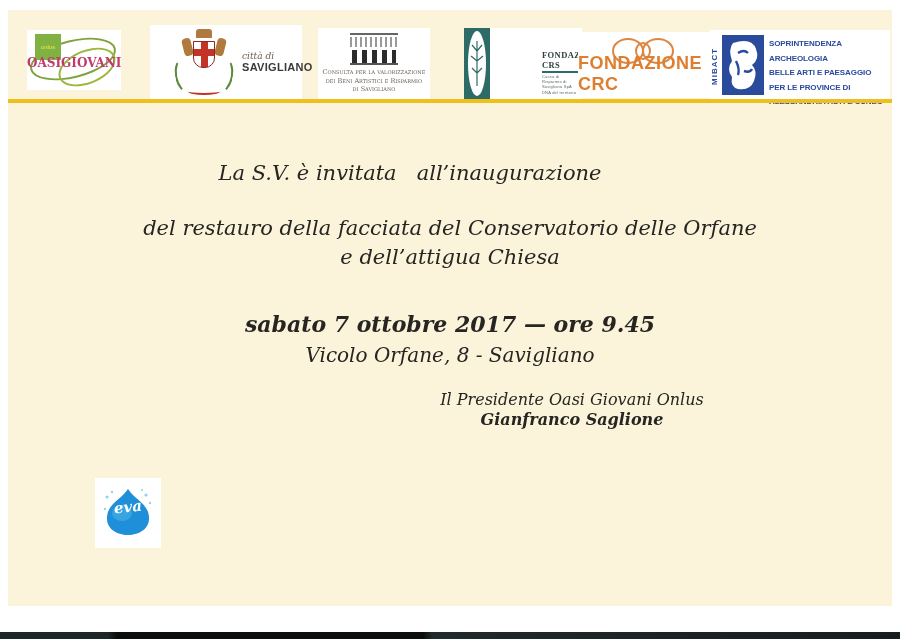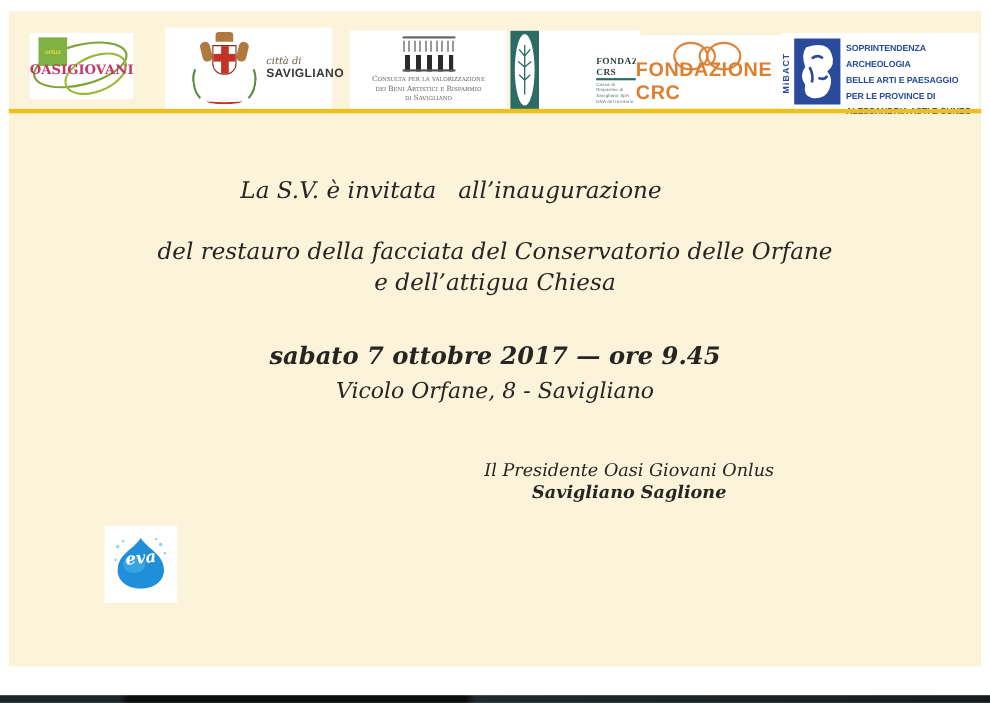--- a/index.html
+++ b/index.html
@@ -44,21 +44,21 @@
         linear-gradient(#C33427,#C33427) 0 38%/100% 7px no-repeat,#ffffff;
       border:1px solid #8a2a20; border-radius:0 0 10px 10px; }
   .sav-ribbon { position:absolute; left:50%; bottom:0; width:32px; height:7px; margin-left:-16px;
                 border-bottom:2px solid #C33427; border-radius:50%; }
   .sav-text { position:absolute; left:92px; top:26px; }
   .sav-text .p { font-style:italic; font-size:9px; color:#6b5d4f; }
   .sav-text .n { font-family:"Liberation Sans",sans-serif; font-weight:bold; font-size:11px;
                  color:#3a3a3a; letter-spacing:0.3px; }
 
   
-  .consulta { left:310px; top:18px; width:143px; height:72px; text-align:center; }
+  .consulta { left:310px; top:18px; width:112px; height:72px; text-align:center; }
   .building { margin:5px auto 3px; width:48px; height:32px;
       background:
         linear-gradient(#666,#666) 0 0/100% 2px no-repeat,
         repeating-linear-gradient(90deg,#999 0 2px,#ffffff 2px 5px) 0 4px/100% 10px no-repeat,
         repeating-linear-gradient(90deg,#2b2b2b 0 5px,#ffffff 5px 10px) 2px 17px/44px 15px no-repeat;
       border-bottom:2px solid #555; }
   .consulta .cap { font-variant:small-caps; font-size:6.5px; line-height:8.5px; color:#6b6258; }
 
   
   .crs { left:456px; top:18px; width:118px; height:71px; }
@@ -97,21 +97,21 @@
 
   
   .gold-line { position:absolute; left:0; top:89px; width:884px; height:4px; background:#EFC01B; }
 
   
   .inv { position:absolute; width:884px; text-align:center; color:#262522; font-style:italic; }
   .line1 { left:-40px; top:151px; font-size:21px; white-space:pre; }
   .line23 { left:0; top:204px; font-size:21px; line-height:29px; }
   .dateLine { left:0; top:301px; font-size:22px; font-weight:bold; }
   .address { left:0; top:333px; font-size:20px; }
-  .president { position:absolute; left:364px; top:408px; width:400px; text-align:center;
+  .president { position:absolute; left:364px; top:380px; width:400px; text-align:center;
                color:#262522; font-style:italic; font-size:16px; line-height:20px; }
   .president .name { font-weight:bold; }
 
   
   .eva { left:87px; top:468px; width:66px; height:70px; }
   .eva-wrap { position:absolute; left:7px; top:9px; width:52px; height:50px; }
   .eva-word { position:absolute; left:0; right:0; top:20px; text-align:center;
               color:#ffffff; font-style:italic; font-weight:bold; font-size:15px;
               transform:rotate(-6deg); }
 
@@ -205,21 +205,21 @@
     <div class="inv line23">
       <div>del restauro della facciata del Conservatorio delle Orfane</div>
       <div>e dell’attigua Chiesa</div>
     </div>
 
     <div class="inv dateLine">sabato 7 ottobre 2017 — ore 9.45</div>
     <div class="inv address">Vicolo Orfane, 8 - Savigliano</div>
 
     <div class="president">
       <div>Il Presidente Oasi Giovani Onlus</div>
-      <div class="name">Savigliano Saglione</div>
+      <div class="name">Gianfranco Saglione</div>
     </div>
 
     <div class="logo-box eva">
       <div class="eva-wrap">
         <svg width="52" height="50" viewBox="0 0 52 50">
           <path d="M26 2 C20 12 6 16 5 30 C4 41 14 48 26 48 C38 48 48 41 47 30 C46 16 32 12 26 2 Z" fill="#1E8FD8"></path>
           <ellipse cx="20" cy="26" rx="10" ry="8" fill="#4FB6EA" opacity="0.55"></ellipse>
           <circle cx="5" cy="10" r="1.6" fill="#8FD4F2"></circle>
           <circle cx="10" cy="5" r="1.2" fill="#8FD4F2"></circle>
           <circle cx="44" cy="8" r="1.6" fill="#8FD4F2"></circle>

